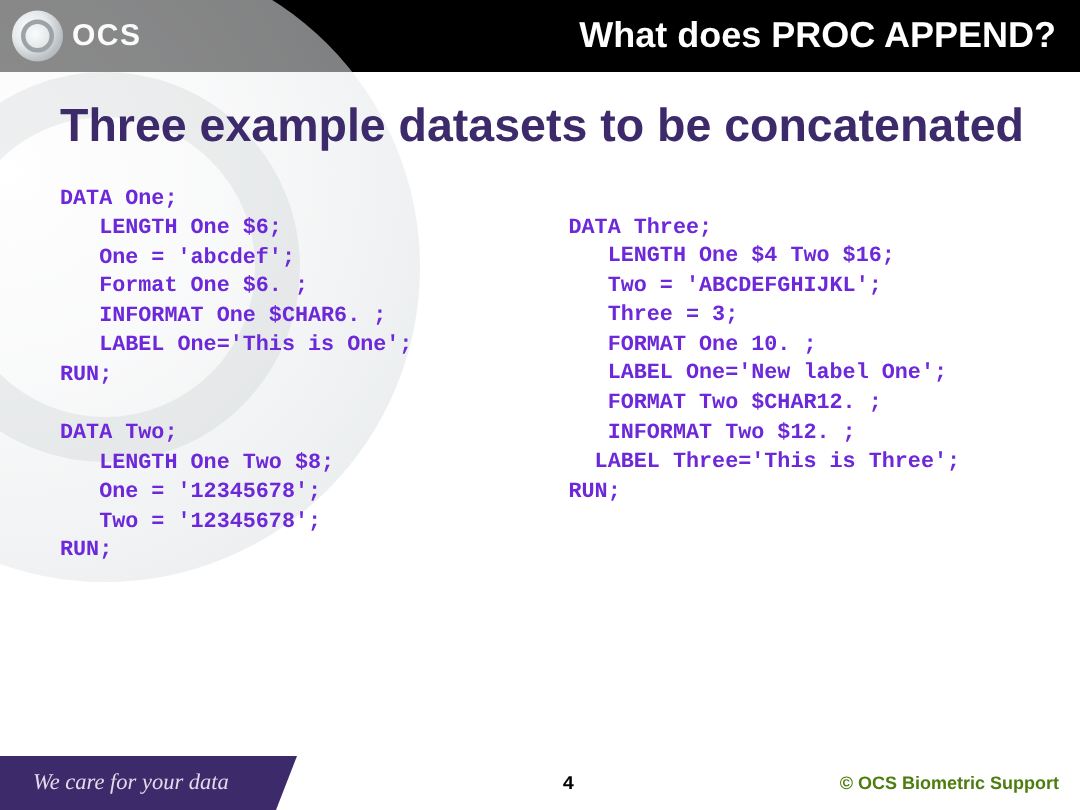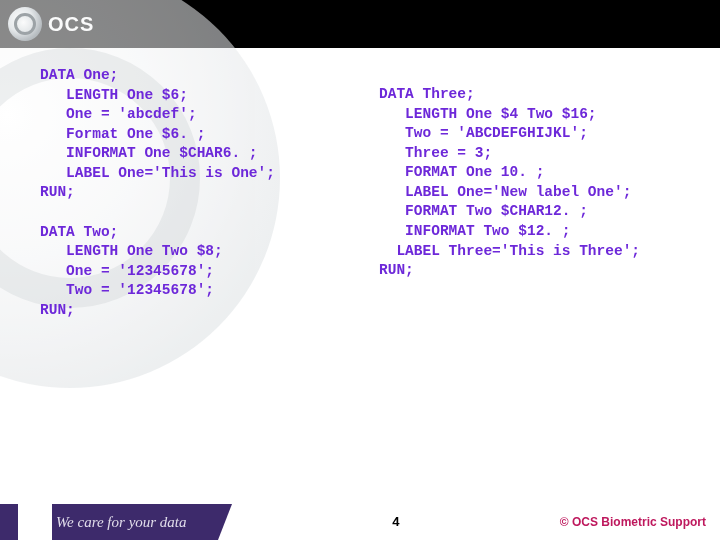--- a/index.html
+++ b/index.html
@@ -129,51 +129,52 @@
     color: #e0dcea;
     font-style: italic;
     font-family: Georgia, 'Times New Roman', serif;
     font-size: 15px;
     height: 100%;
     display:flex;
     align-items:center;
     padding: 0 18px 0 4px;
     clip-path: polygon(0 0, 100% 0, calc(100% - 14px) 100%, 0 100%);
     min-width: 180px;
-    margin-left: 34px;
   }
   .footer-center {
     flex: 1;
     text-align: center;
     color: #000;
     font-weight: bold;
     font-family: "Courier New", monospace;
     font-size: 13px;
   }
   .footer-right {
-    color: #be185d;
+    color: #4d7c0f;
     font-weight: bold;
     font-family: Verdana, Arial, sans-serif;
     font-size: 12px;
     padding-right: 14px;
     white-space: nowrap;
   }
 </style>
 </head>
 <body>
 
 <div class="header">
   <div class="logo-wrap">
     <div class="logo-circle"></div>
     <div class="logo-text">OCS</div>
   </div>
+  <div class="header-title">What does PROC APPEND?</div>
 </div>
 
 <div class="content">
   <div class="watermark"></div>
+  <div class="section-title">Three example datasets to be concatenated</div>
   <div class="code-cols">
     <div class="code-col">DATA One;
    LENGTH One $6;
    One = 'abcdef';
    Format One $6. ;
    INFORMAT One $CHAR6. ;
    LABEL One='This is One';
 RUN;
 
 DATA Two;

